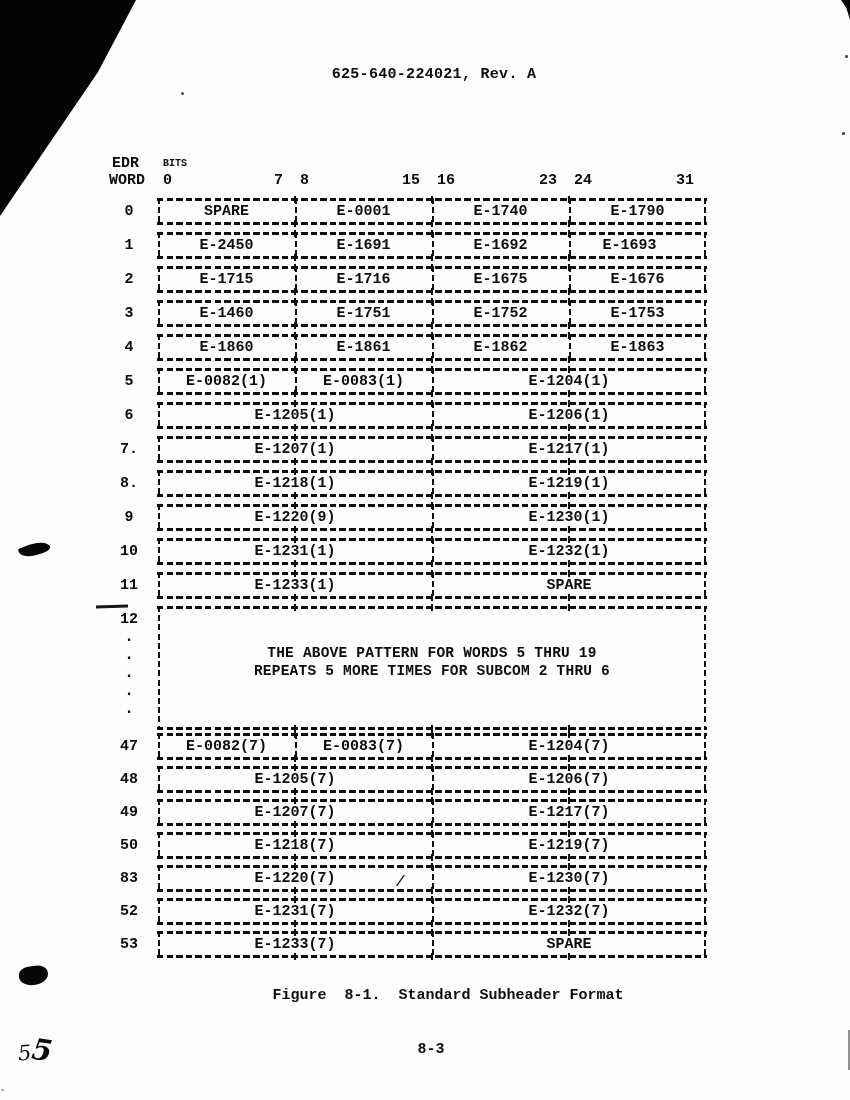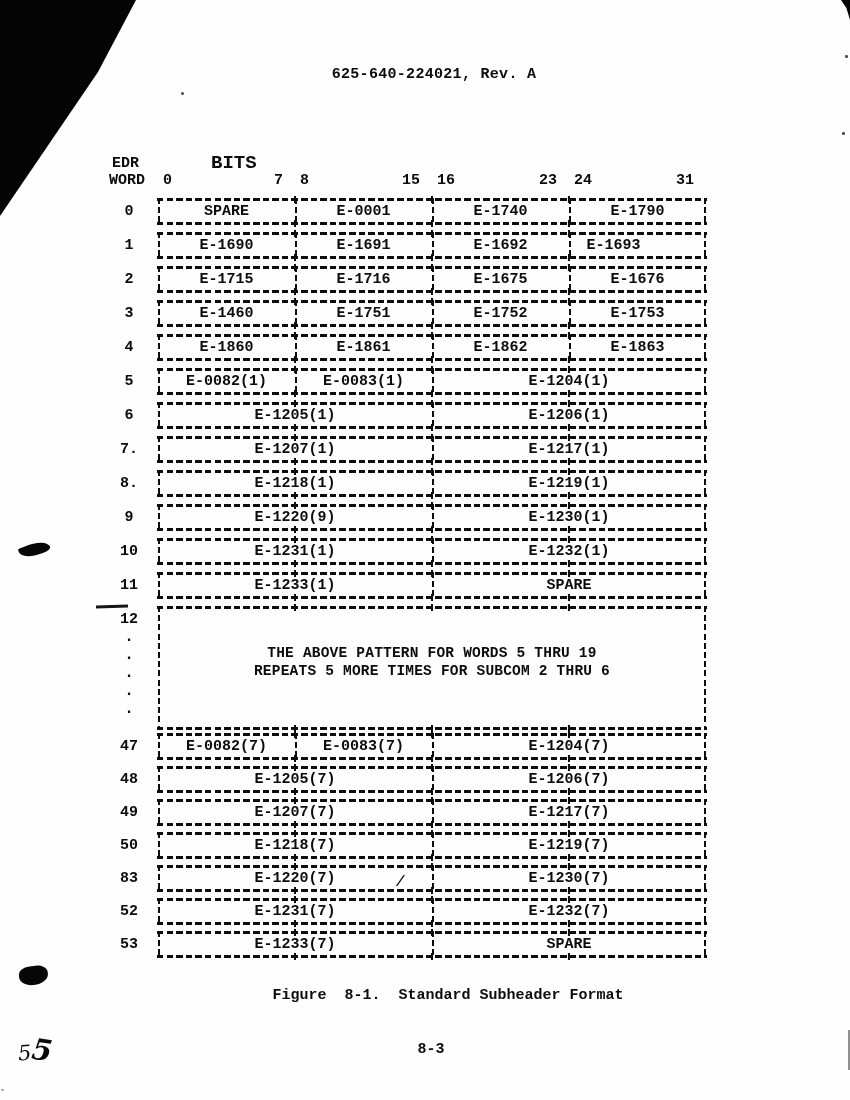--- a/index.html
+++ b/index.html
@@ -26,21 +26,21 @@
   .slash{position:absolute;left:396px;top:874px;font-size:14px;font-weight:bold;font-style:italic;}
   
   .doc-number{position:absolute;left:134px;top:66px;width:600px;text-align:center;
               font-size:15px;font-weight:bold;letter-spacing:0.3px;}
   .caption{position:absolute;left:148px;top:987px;width:600px;text-align:center;
            font-size:15px;font-weight:bold;white-space:pre;}
   .pagenum{position:absolute;left:131px;top:1041px;width:600px;text-align:center;
            font-size:15px;font-weight:bold;}
   .hdr-edr{position:absolute;left:109px;top:155px;font-size:15px;font-weight:bold;line-height:17px;}
   .hdr-edr .l1{padding-left:3px;}
-  .hdr-bits{position:absolute;left:163px;top:155px;font-size:19px;font-weight:bold;line-height:17px;margin-left:48px;}
+  .hdr-bits{position:absolute;left:163px;top:155px;font-size:10px;font-weight:bold;line-height:17px;}
   .bits-row{position:absolute;left:158px;top:172px;width:548px;height:17px;display:flex;}
   .bit-cell{width:137px;box-sizing:border-box;display:flex;justify-content:space-between;
             padding:0 12px 0 5px;font-size:15px;font-weight:bold;line-height:17px;}
   
   #table{position:absolute;left:106px;top:0;width:604px;height:1000px;}
   .trow{position:absolute;left:0;width:604px;}
   .wordlbl{position:absolute;left:0;top:0;width:46px;height:27px;line-height:27px;
            text-align:center;font-size:15px;font-weight:bold;}
   .rowbox{position:absolute;left:52px;top:0;width:548px;}
   .hdash{position:absolute;left:-1px;right:-1px;height:2.6px;
@@ -129,27 +129,27 @@
             <div class="tick" style="left: 137px;"></div>
             <div class="tick" style="left: 274px;"></div>
             <div class="tick" style="left: 411px;"></div>
           </div>
           <div class="hdash b">
             <div class="tick" style="left: 137px;"></div>
             <div class="tick" style="left: 274px;"></div>
             <div class="tick" style="left: 411px;"></div>
           </div>
           <div class="vbar" style="left: 0px;"></div>
-          <div class="cell" style="left: 0px; width: 137px;">E-1690</div>
+          <div class="cell" style="left: 0px; width: 137px;">E-2450</div>
           <div class="vbar" style="left: 137px;"></div>
           <div class="cell" style="left: 137px; width: 137px;">E-1691</div>
           <div class="vbar" style="left: 274px;"></div>
           <div class="cell" style="left: 274px; width: 137px;">E-1692</div>
           <div class="vbar" style="left: 411px;"></div>
-          <div class="cell" style="left: 387px; width: 137px;">E-1693</div>
+          <div class="cell" style="left: 403px; width: 137px;">E-1693</div>
           <div class="vbar" style="left: 546px;"></div>
         </div>
       </div>
       <div class="trow" style="top: 266px; height: 27px;">
         <div class="wordlbl">2</div>
         <div class="rowbox" style="height: 27px;">
           <div class="hdash t">
             <div class="tick" style="left: 137px;"></div>
             <div class="tick" style="left: 274px;"></div>
             <div class="tick" style="left: 411px;"></div>

